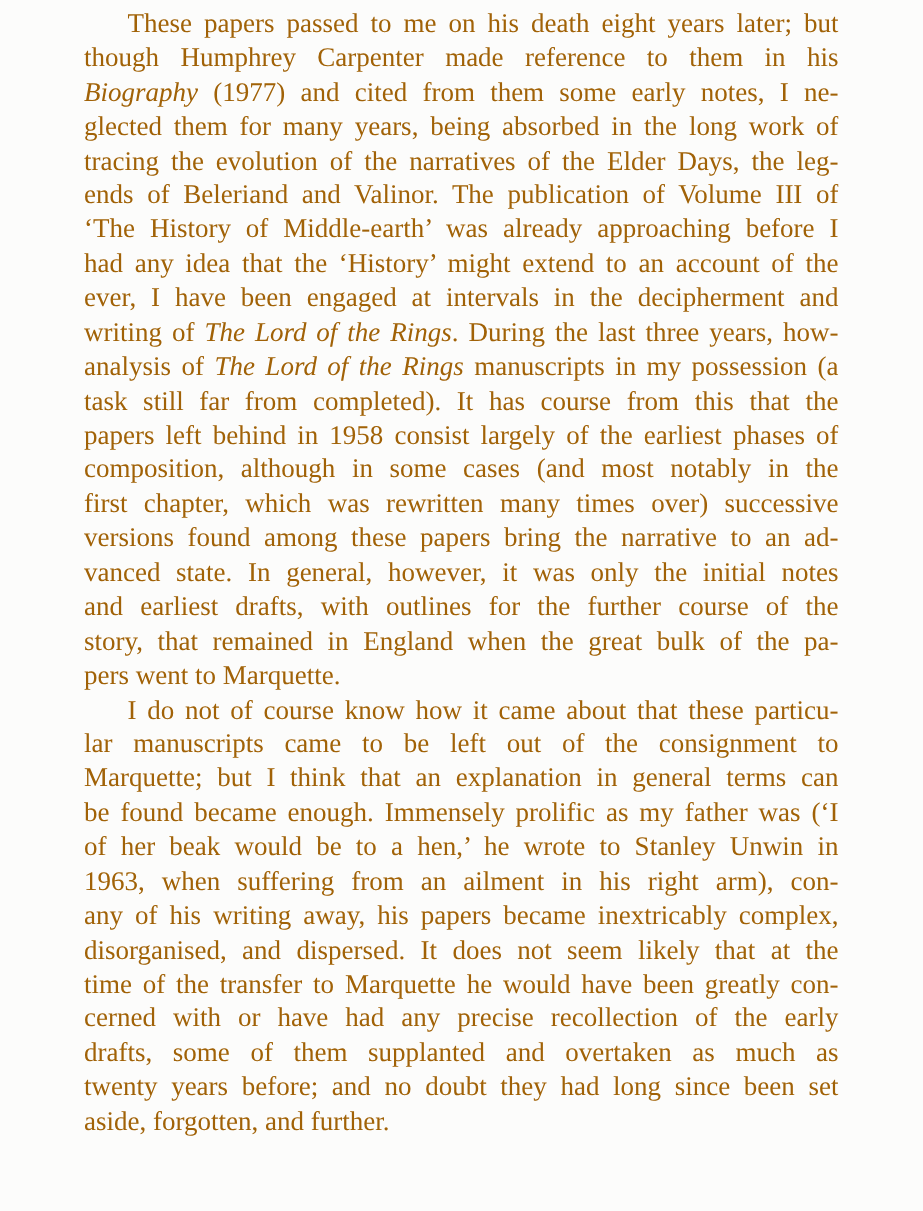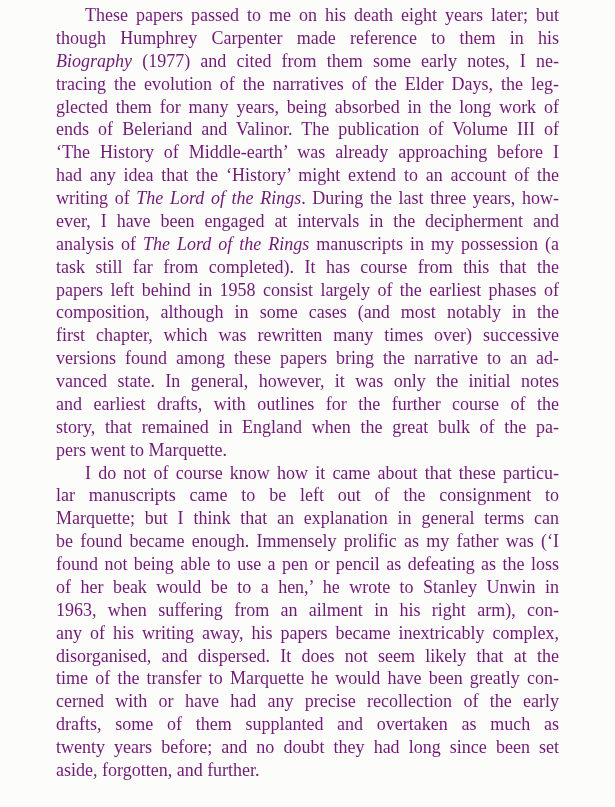--- a/index.html
+++ b/index.html
@@ -41,49 +41,48 @@
   .line.first-line {
     text-indent: 29px;
   }
   .line em {
     font-style: italic;
   }
 </style>
 </head>
 <body style="background: rgb(252, 252, 251);">
 
-<div class="page-text" style="color: #701a75;">
+<div class="page-text" style="color: #a16207;">
     <div class="paragraph">
       <div class="line first-line"><span>These papers passed to me on his death eight years later; but</span></div>
       <div class="line"><span>though Humphrey Carpenter made reference to them in his</span></div>
       <div class="line"><em>Biography</em><span> (1977) and cited from them some early notes, I ne-</span></div>
+      <div class="line"><span>glected them for many years, being absorbed in the long work of</span></div>
       <div class="line"><span>tracing the evolution of the narratives of the Elder Days, the leg-</span></div>
-      <div class="line"><span>glected them for many years, being absorbed in the long work of</span></div>
       <div class="line"><span>ends of Beleriand and Valinor. The publication of Volume III of</span></div>
       <div class="line"><span>‘The History of Middle-earth’ was already approaching before I</span></div>
       <div class="line"><span>had any idea that the ‘History’ might extend to an account of the</span></div>
+      <div class="line"><span>ever, I have been engaged at intervals in the decipherment and</span></div>
       <div class="line"><span>writing of </span><em>The Lord of the Rings</em><span>. During the last three years, how-</span></div>
-      <div class="line"><span>ever, I have been engaged at intervals in the decipherment and</span></div>
       <div class="line"><span>analysis of </span><em>The Lord of the Rings</em><span> manuscripts in my possession (a</span></div>
       <div class="line"><span>task still far from completed). It has course from this that the</span></div>
       <div class="line"><span>papers left behind in 1958 consist largely of the earliest phases of</span></div>
       <div class="line"><span>composition, although in some cases (and most notably in the</span></div>
       <div class="line"><span>first chapter, which was rewritten many times over) successive</span></div>
       <div class="line"><span>versions found among these papers bring the narrative to an ad-</span></div>
       <div class="line"><span>vanced state. In general, however, it was only the initial notes</span></div>
       <div class="line"><span>and earliest drafts, with outlines for the further course of the</span></div>
       <div class="line"><span>story, that remained in England when the great bulk of the pa-</span></div>
       <div class="line last-line"><span>pers went to Marquette.</span></div>
     </div>
     <div class="paragraph">
       <div class="line first-line"><span>I do not of course know how it came about that these particu-</span></div>
       <div class="line"><span>lar manuscripts came to be left out of the consignment to</span></div>
       <div class="line"><span>Marquette; but I think that an explanation in general terms can</span></div>
       <div class="line"><span>be found became enough. Immensely prolific as my father was (‘I</span></div>
-      <div class="line"><span>found not being able to use a pen or pencil as defeating as the loss</span></div>
       <div class="line"><span>of her beak would be to a hen,’ he wrote to Stanley Unwin in</span></div>
       <div class="line"><span>1963, when suffering from an ailment in his right arm), con-</span></div>
       <div class="line"><span>any of his writing away, his papers became inextricably complex,</span></div>
       <div class="line"><span>disorganised, and dispersed. It does not seem likely that at the</span></div>
       <div class="line"><span>time of the transfer to Marquette he would have been greatly con-</span></div>
       <div class="line"><span>cerned with or have had any precise recollection of the early</span></div>
       <div class="line"><span>drafts, some of them supplanted and overtaken as much as</span></div>
       <div class="line"><span>twenty years before; and no doubt they had long since been set</span></div>
       <div class="line last-line"><span>aside, forgotten, and further.</span></div>
     </div>

